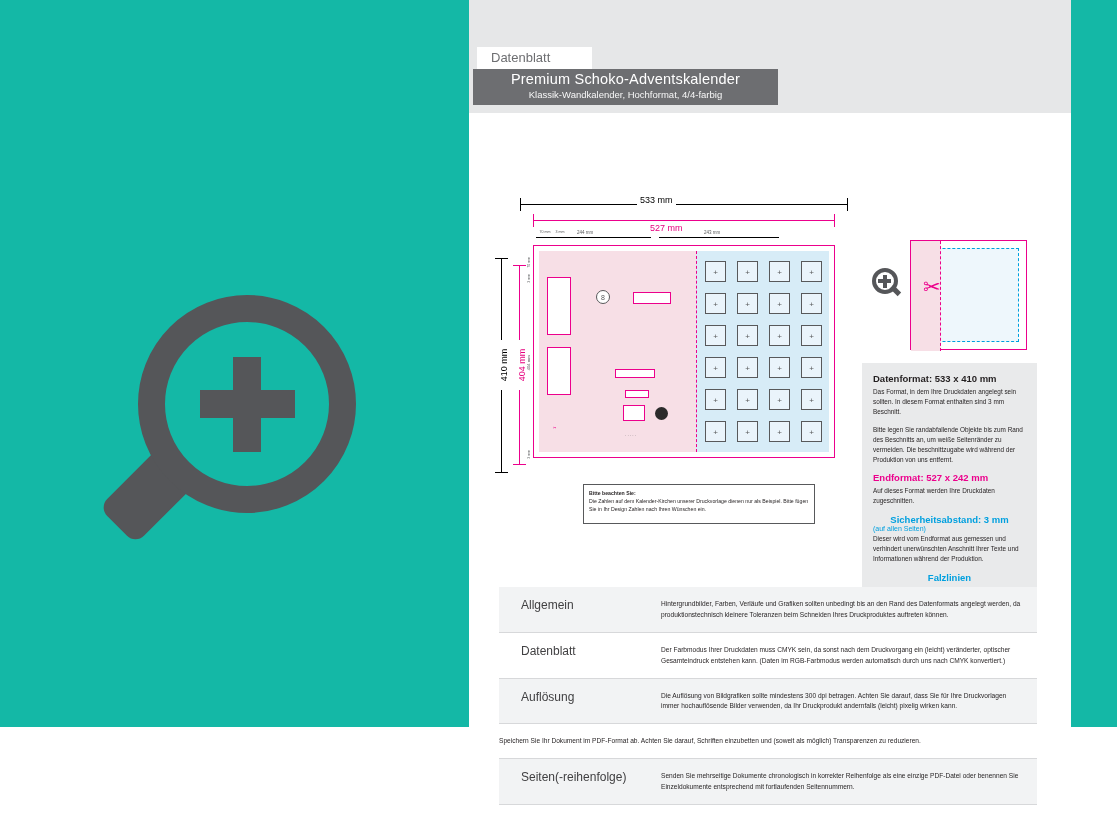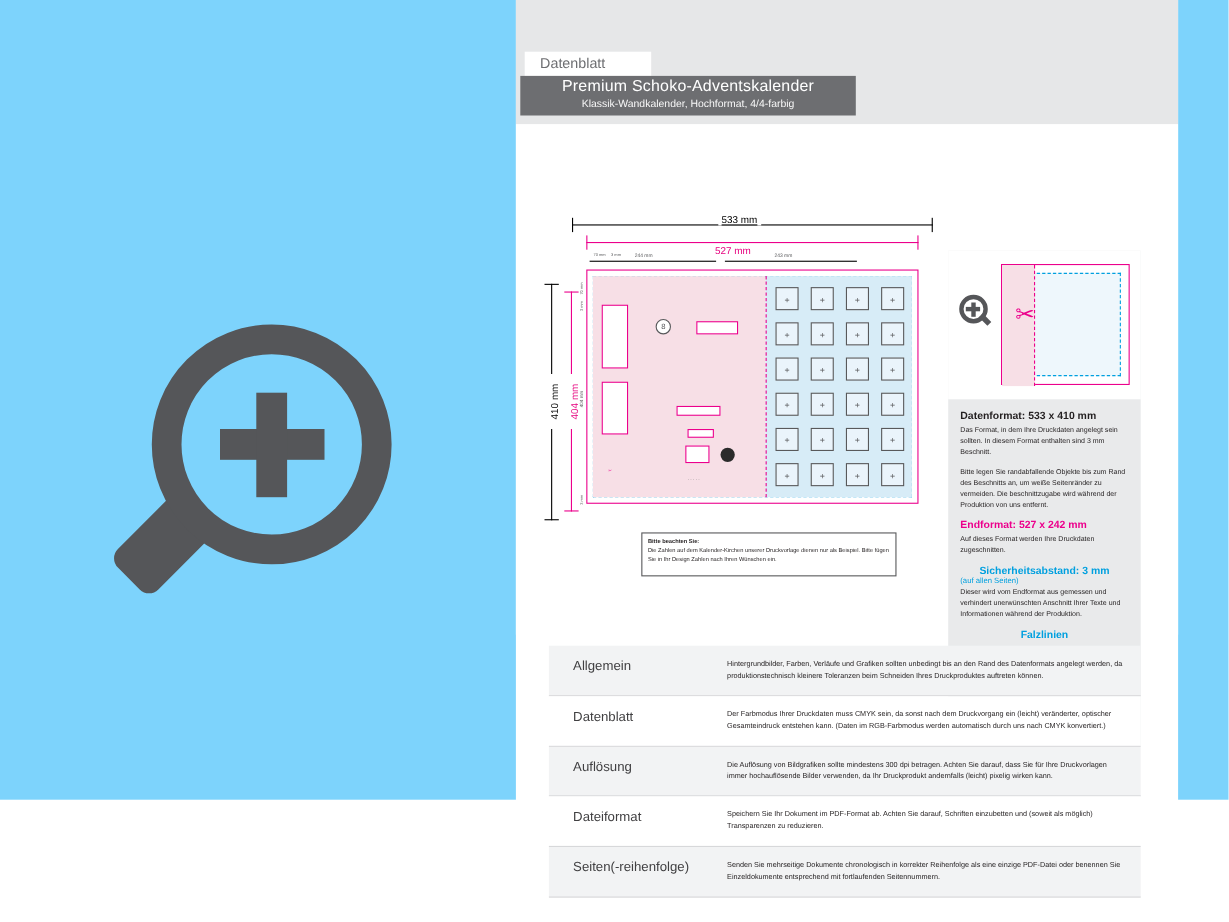--- a/index.html
+++ b/index.html
@@ -3,21 +3,21 @@
 <meta charset="utf-8">
 <style>
   * { box-sizing: border-box; }
   html, body {
     margin: 0; padding: 0;
     width: 1117px; height: 838px;
     background: #ffffff;
     font-family: "Liberation Sans", sans-serif;
     overflow: hidden;
   }
-  #root { position: relative; width: 1117px; height: 727px; background: #7dd3fc; }
+  #root { position: relative; width: 1117px; height: 727px; background: #14b8a6; }
 
   
   .magnifier-wrap {
     position: absolute; left: 100px; top: 295px; width: 260px; height: 260px;
   }
   .mag-circle {
     position: absolute; left: 38px; top: 0; width: 218px; height: 218px;
     border-radius: 50%; border: 27px solid #555659; background: transparent;
   }
   .mag-handle {
@@ -130,21 +130,21 @@
       <div class="title-sub">Klassik-Wandkalender, Hochformat, 4/4-farbig</div>
     </div>
 
     <div class="mid-white">
 
       <div class="drawing">
 
         <div class="dimline" style="left:31px;top:56px;width:328px;height:1px;"></div>
         <div class="dimline" style="left:31px;top:50px;width:1px;height:13px;"></div>
         <div class="dimline" style="left:358px;top:50px;width:1px;height:13px;"></div>
-        <div class="dim-label" style="left:164px;top:47px;text-decoration:underline;">533 mm</div>
+        <div class="dim-label" style="left:148px;top:47px;">533 mm</div>
 
         <div class="dimline" style="left:44px;top:72px;width:302px;height:1px;background:#ec008c;"></div>
         <div class="dimline" style="left:44px;top:66px;width:1px;height:13px;background:#ec008c;"></div>
         <div class="dimline" style="left:345px;top:66px;width:1px;height:13px;background:#ec008c;"></div>
         <div class="dim-label magenta" style="left:158px;top:75px;">527 mm</div>
 
         <div class="tiny-txt" style="left:47px;top:82px;font-size:3.6px;text-align:center;width:18px;">70 mm</div>
         <div class="tiny-txt" style="left:64px;top:82px;font-size:3.6px;text-align:center;width:14px;">3 mm</div>
         <div class="dimline" style="left:47px;top:89px;width:115px;height:1px;"></div>
         <div class="tiny-txt" style="left:88px;top:82px;font-size:4.5px;">244 mm</div>
@@ -259,21 +259,20 @@
       </div>
       <div class="tips-row">
         <div class="tips-term">Datenblatt</div>
         <div class="tips-desc">Der Farbmodus Ihrer Druckdaten muss CMYK sein, da sonst nach dem Druckvorgang ein (leicht) veränderter, optischer Gesamteindruck entstehen kann. (Daten im RGB-Farbmodus werden automatisch durch uns nach CMYK konvertiert.)</div>
       </div>
       <div class="tips-row alt">
         <div class="tips-term">Auflösung</div>
         <div class="tips-desc">Die Auflösung von Bildgrafiken sollte mindestens 300 dpi betragen. Achten Sie darauf, dass Sie für Ihre Druckvorlagen immer hochauflösende Bilder verwenden, da Ihr Druckprodukt andernfalls (leicht) pixelig wirken kann.</div>
       </div>
       <div class="tips-row">
-        <div class="tips-term">Dateiformat</div>
         <div class="tips-desc">Speichern Sie Ihr Dokument im PDF-Format ab. Achten Sie darauf, Schriften einzubetten und (soweit als möglich) Transparenzen zu reduzieren.</div>
       </div>
       <div class="tips-row alt">
         <div class="tips-term">Seiten(-reihenfolge)</div>
         <div class="tips-desc">Senden Sie mehrseitige Dokumente chronologisch in korrekter Reihenfolge als eine einzige PDF-Datei oder benennen Sie Einzeldokumente entsprechend mit fortlaufenden Seitennummern.</div>
       </div>
     </div>
   </div>
 </div>
 

